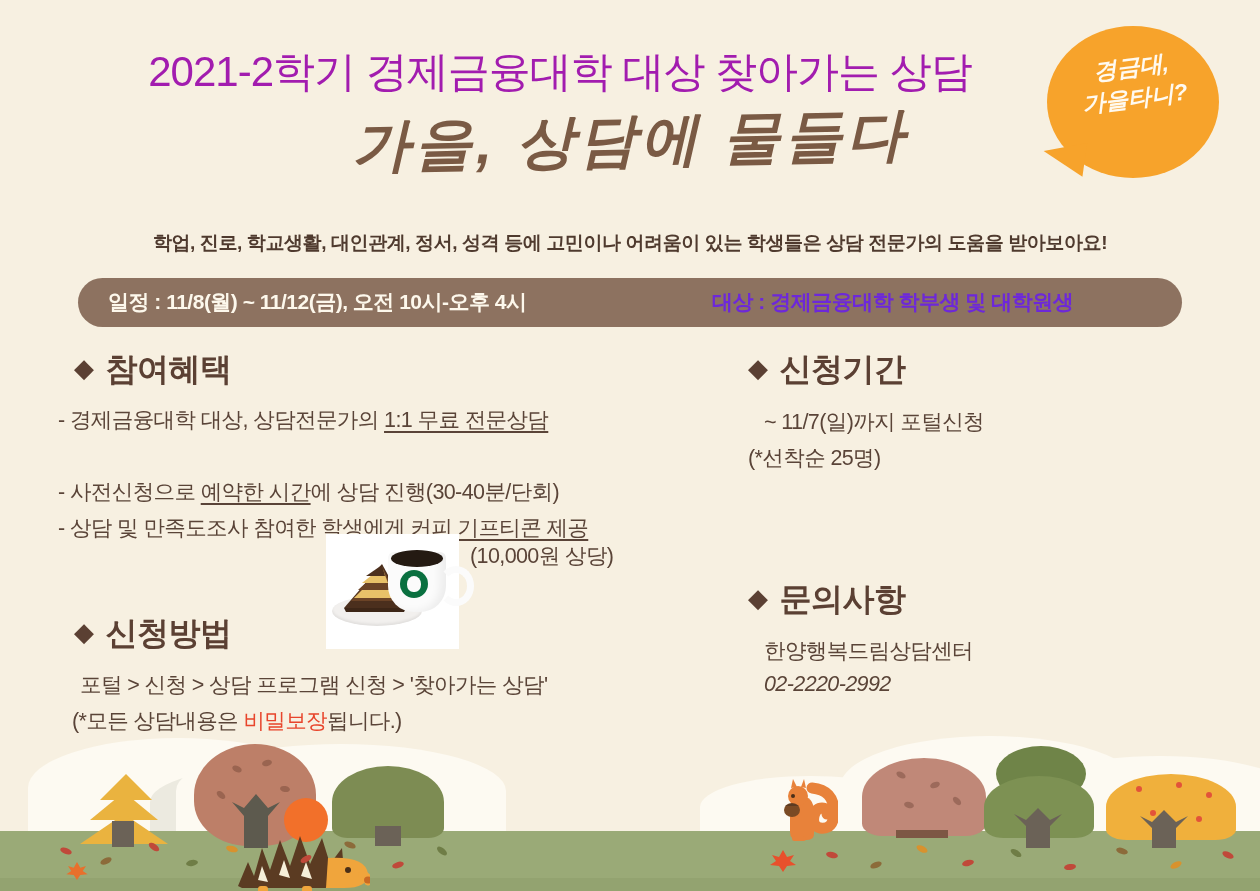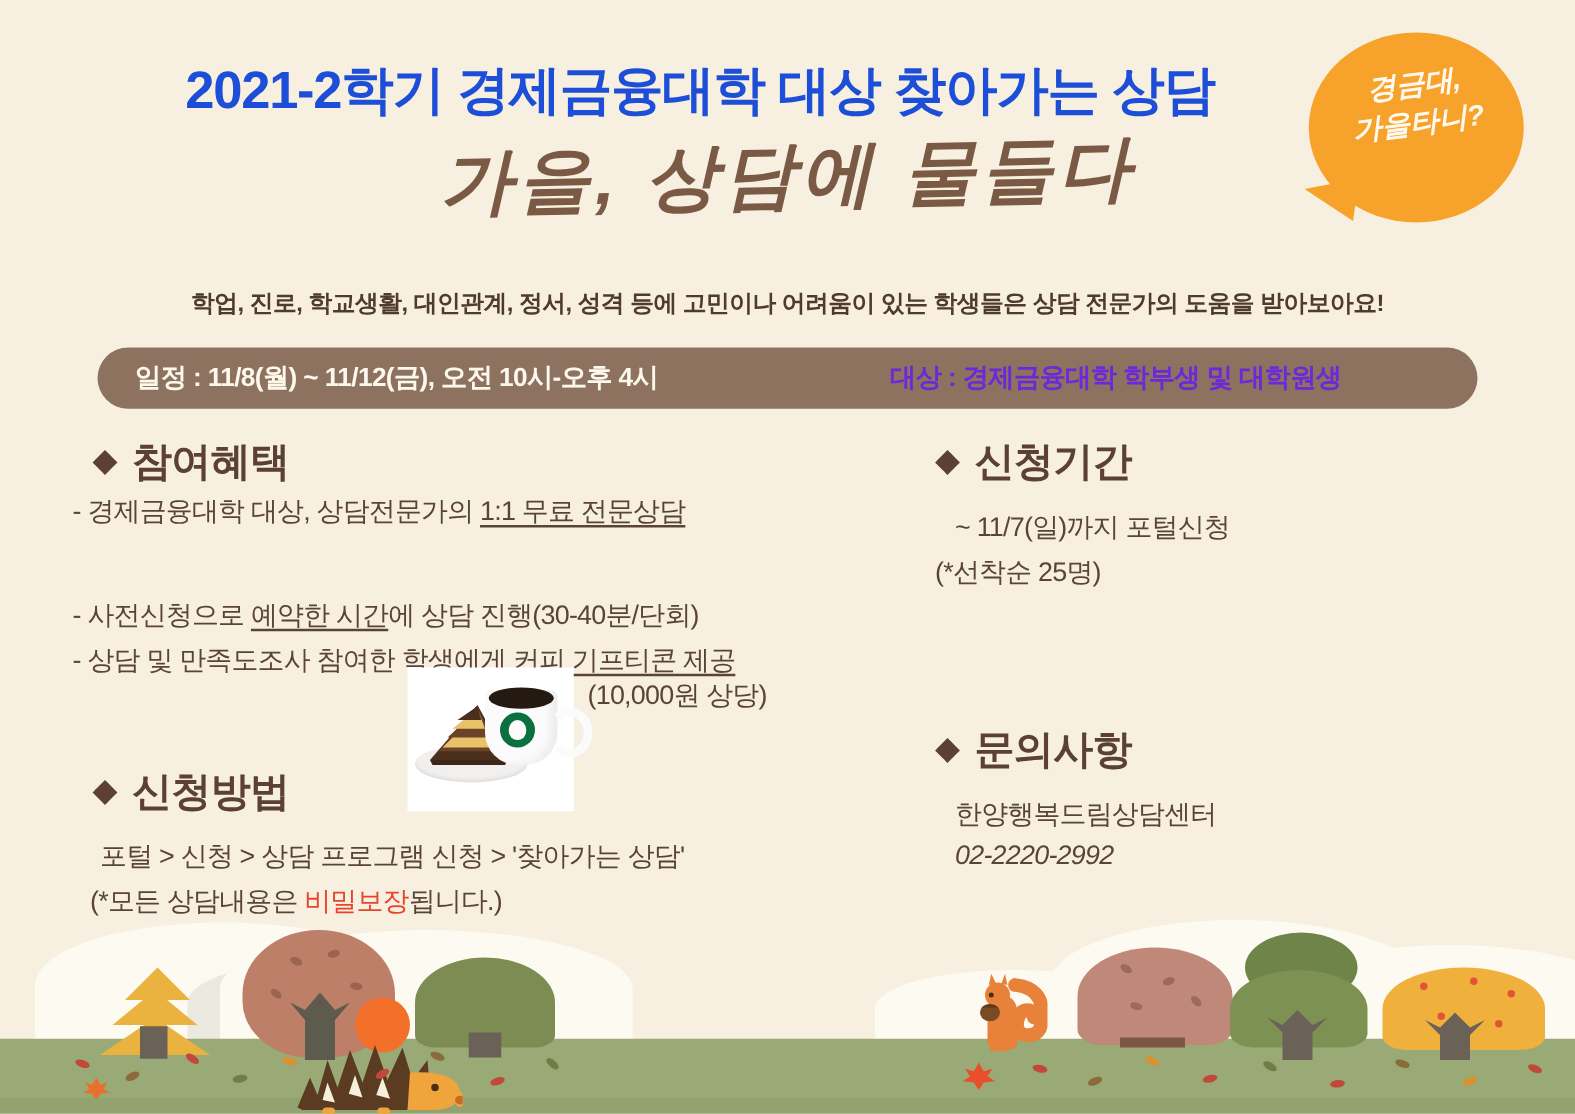--- a/index.html
+++ b/index.html
@@ -9,22 +9,22 @@
     background:#f7f0e1;
     font-family:"Liberation Sans","DejaVu Sans",sans-serif;
     color:#5a4438;
     position:relative;
   }
   .poster{position:relative;width:1260px;height:891px;overflow:hidden;background:#f7f0e1;}
 
   
   .title-main{
     position:absolute;left:0;top:44px;width:1120px;text-align:center;
-    font-size:42px;font-weight:bold;letter-spacing:-1px;
-    color:#1d4ed8;white-space:nowrap;
+    font-size:42px;font-weight:normal;letter-spacing:-1px;
+    color:#a21caf;white-space:nowrap;
   }
   .title-script{
     position:absolute;left:0;top:102px;width:1260px;text-align:center;
     font-size:58px;font-weight:bold;font-style:italic;
     color:#7a5a44;letter-spacing:4px;
     transform:rotate(-1.2deg);
   }
 
   
   .bubble{
@@ -156,21 +156,21 @@
   <div class="intro">학업, 진로, 학교생활, 대인관계, 정서, 성격 등에 고민이나 어려움이 있는 학생들은 상담 전문가의 도움을 받아보아요!</div>
 
   <div class="infobar"></div>
   <div class="infobar-left">일정 : 11/8(월) ~ 11/12(금), 오전 10시-오후 4시</div>
   <div class="infobar-right">대상 : 경제금융대학 학부생 및 대학원생</div>
 
   <div class="sec-head" style="left:74px;top:348px;">
     <span class="dia">◆</span><span>참여혜택</span>
   </div>
 
-  <div class="body-line" style="left:58px;top:394px;">
+  <div class="body-line" style="left:58px;top:405px;">
     <span>- 경제금융대학 대상, 상담전문가의 </span><span class="u">1:1 무료 전문상담</span>
   </div>
   <div class="body-line" style="left:58px;top:477px;">
     <span>- 사전신청으로 </span><span class="u">예약한 시간</span><span>에 상담 진행(30-40분/단회)</span>
   </div>
   <div class="body-line" style="left:58px;top:513px;">
     <span>- 상담 및 만족도조사 참여한 학생에게 </span><span class="u">커피 기프티콘 제공</span>
   </div>
   <div class="body-line" style="left:470px;top:541px;">(10,000원 상당)</div>
 

